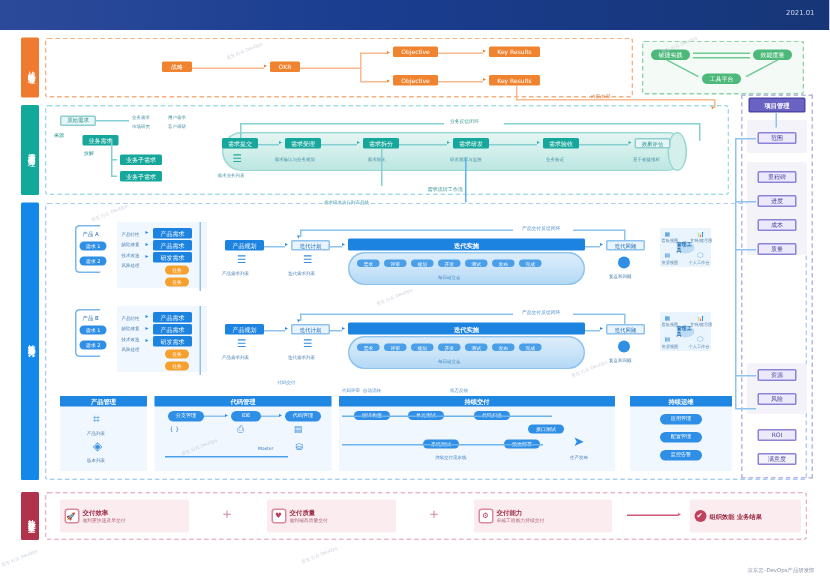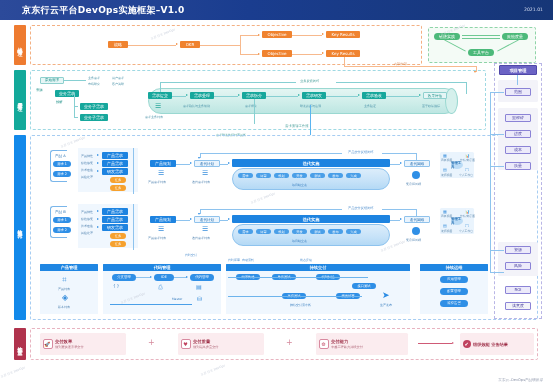--- a/index.html
+++ b/index.html
@@ -117,21 +117,20 @@
               font-size:4.2px; font-weight:bold; display:flex;
               align-items:center; justify-content:center; border-radius:.5px; }
   .sec-body { position:absolute; background:#f0f7fe; }
 </style>
 </head>
 <body>
 
 <div class="page">
 
   <div class="hdr"></div>
-  <div class="hdr-title">京东行云平台DevOps实施框架–V1.0</div>
   <div class="hdr-date">2021.01</div>
 
   <div class="band-tab" id="strategy-band">
     <span>战略管理</span>
   </div>
   <div class="dashbox" id="strategy-box"></div>
 
   <div class="nodeA o-node" style="left:108px;top:41px;width:20px;height:7px;">战略</div>
   <div class="hline o-line" style="left:128px;top:44.5px;width:48px;"></div>
   <div class="arrowR o-arrow" style="left:176px;top:43px;"></div>

